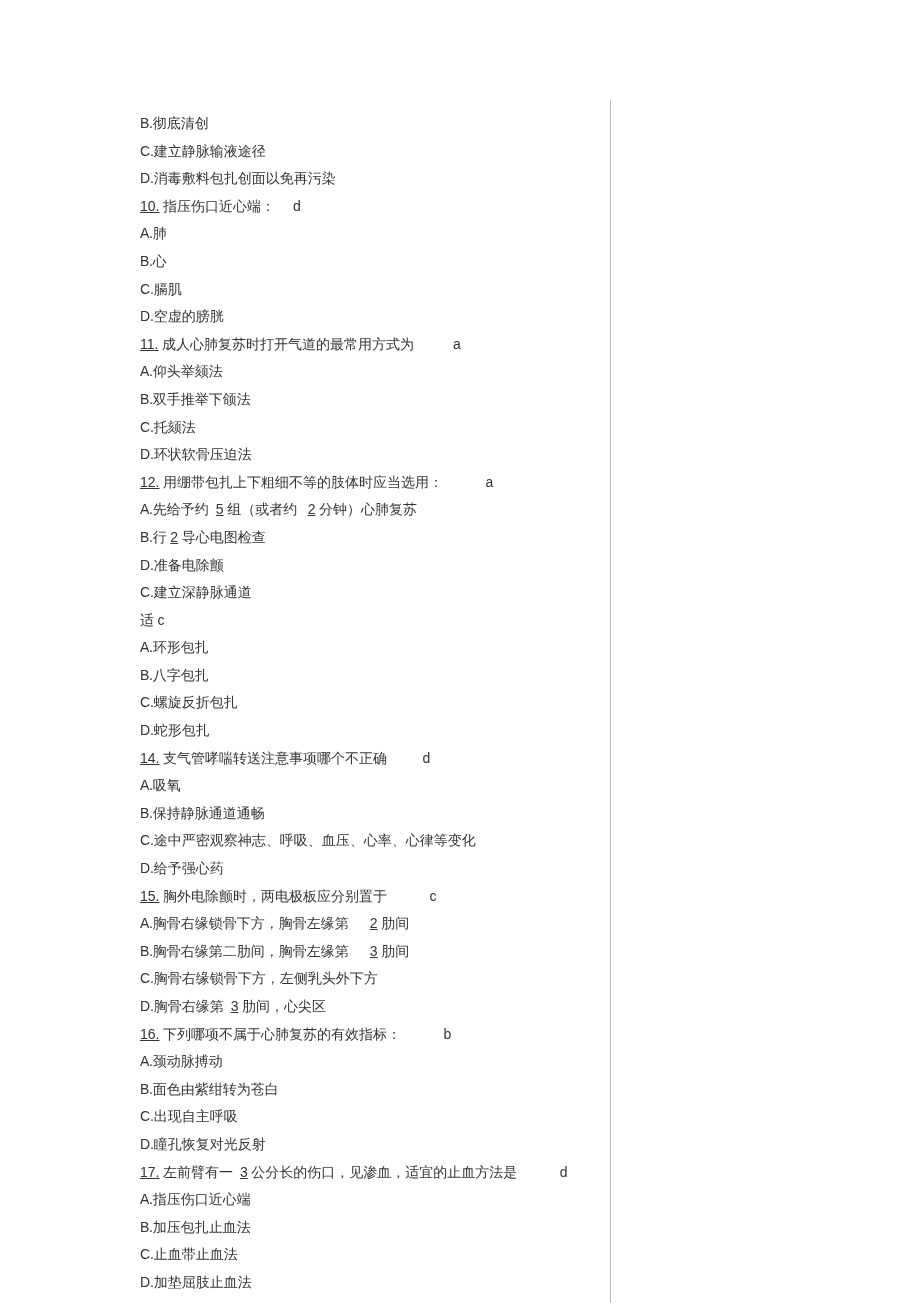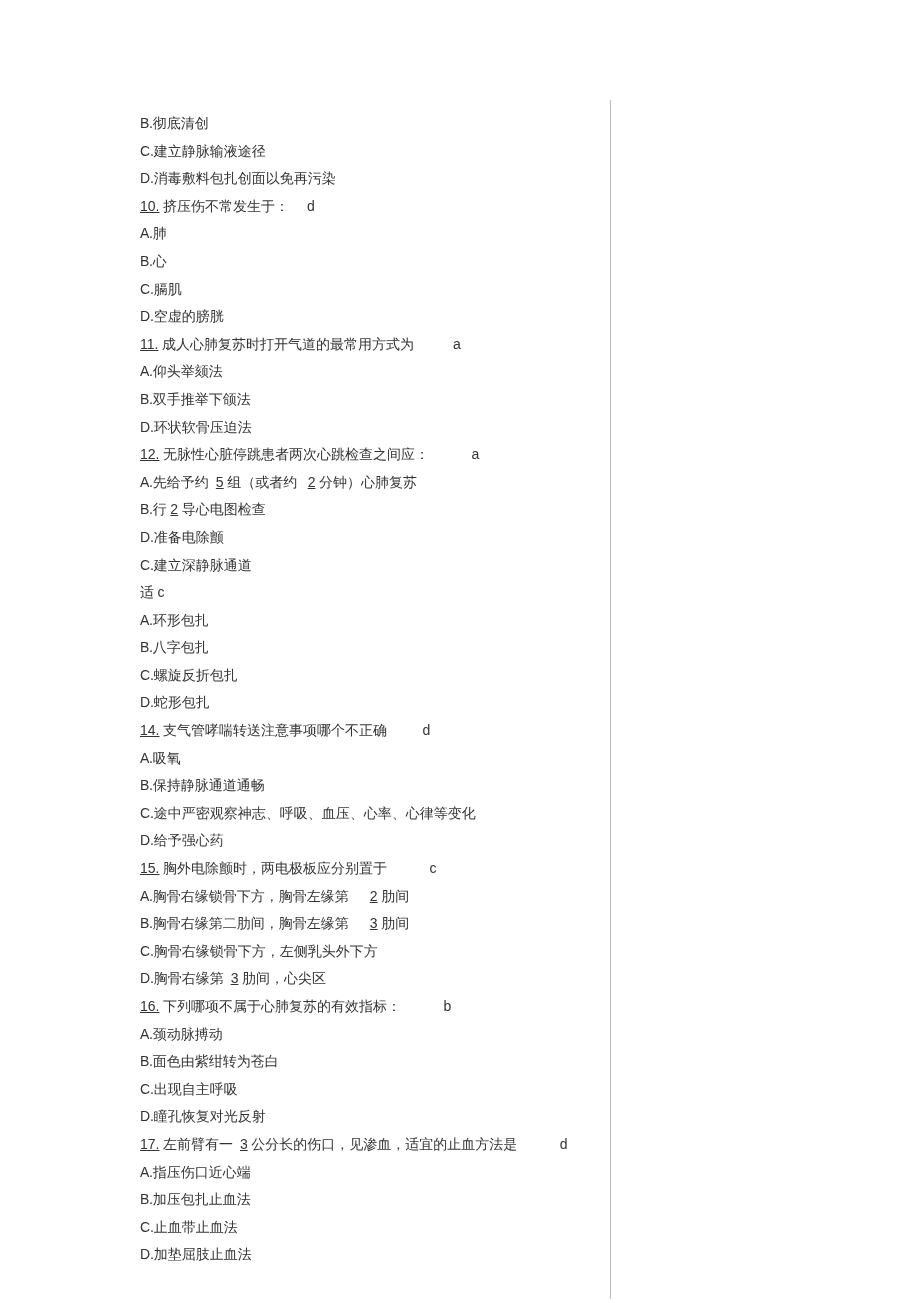--- a/index.html
+++ b/index.html
@@ -47,30 +47,31 @@
 </style>
 </head>
 <body>
 
 <div class="page">
   <div class="vline"></div>
   <div class="content" id="content">
       <div class="line"><span class="letter">B</span><span>.彻底清创</span></div>
       <div class="line"><span class="letter">C</span><span>.建立静脉输液途径</span></div>
       <div class="line"><span class="letter">D</span><span>.消毒敷料包扎创面以免再污染</span></div>
-      <div class="line"><span class="num">10.</span><span> 挤压伤不常发生于：</span><span class="ans">d</span></div>
+      <div class="line"><span class="num">10.</span><span> 指压伤口近心端：</span><span class="ans">d</span></div>
       <div class="line"><span class="letter">A</span><span>.肺</span></div>
       <div class="line"><span class="letter">B</span><span>.心</span></div>
       <div class="line"><span class="letter">C</span><span>.膈肌</span></div>
       <div class="line"><span class="letter">D</span><span>.空虚的膀胱</span></div>
       <div class="line"><span class="num">11.</span><span> 成人心肺复苏时打开气道的最常用方式为      </span><span class="ans">a</span></div>
       <div class="line"><span class="letter">A</span><span>.仰头举颏法</span></div>
       <div class="line"><span class="letter">B</span><span>.双手推举下颌法</span></div>
+      <div class="line"><span class="letter">C</span><span>.托颏法</span></div>
       <div class="line"><span class="letter">D</span><span>.环状软骨压迫法</span></div>
-      <div class="line"><span class="num">12.</span><span> 无脉性心脏停跳患者两次心跳检查之间应：       </span><span class="ans">a</span></div>
+      <div class="line"><span class="num">12.</span><span> 用绷带包扎上下粗细不等的肢体时应当选用：       </span><span class="ans">a</span></div>
       <div class="line"><span class="letter">A</span><span>.先给予约  </span><span class="num">5</span><span> 组（或者约   </span><span class="num">2</span><span> 分钟）心肺复苏</span></div>
       <div class="line"><span class="letter">B</span><span>.行 </span><span class="num">2</span><span> 导心电图检查</span></div>
       <div class="line"><span class="letter">D</span><span>.准备电除颤</span></div>
       <div class="line"><span class="letter">C</span><span>.建立深静脉通道</span></div>
       <div class="line"><span>适 </span><span class="letter">c</span></div>
       <div class="line"><span class="letter">A</span><span>.环形包扎</span></div>
       <div class="line"><span class="letter">B</span><span>.八字包扎</span></div>
       <div class="line"><span class="letter">C</span><span>.螺旋反折包扎</span></div>
       <div class="line"><span class="letter">D</span><span>.蛇形包扎</span></div>
       <div class="line"><span class="num">14.</span><span> 支气管哮喘转送注意事项哪个不正确     </span><span class="ans">d</span></div>

